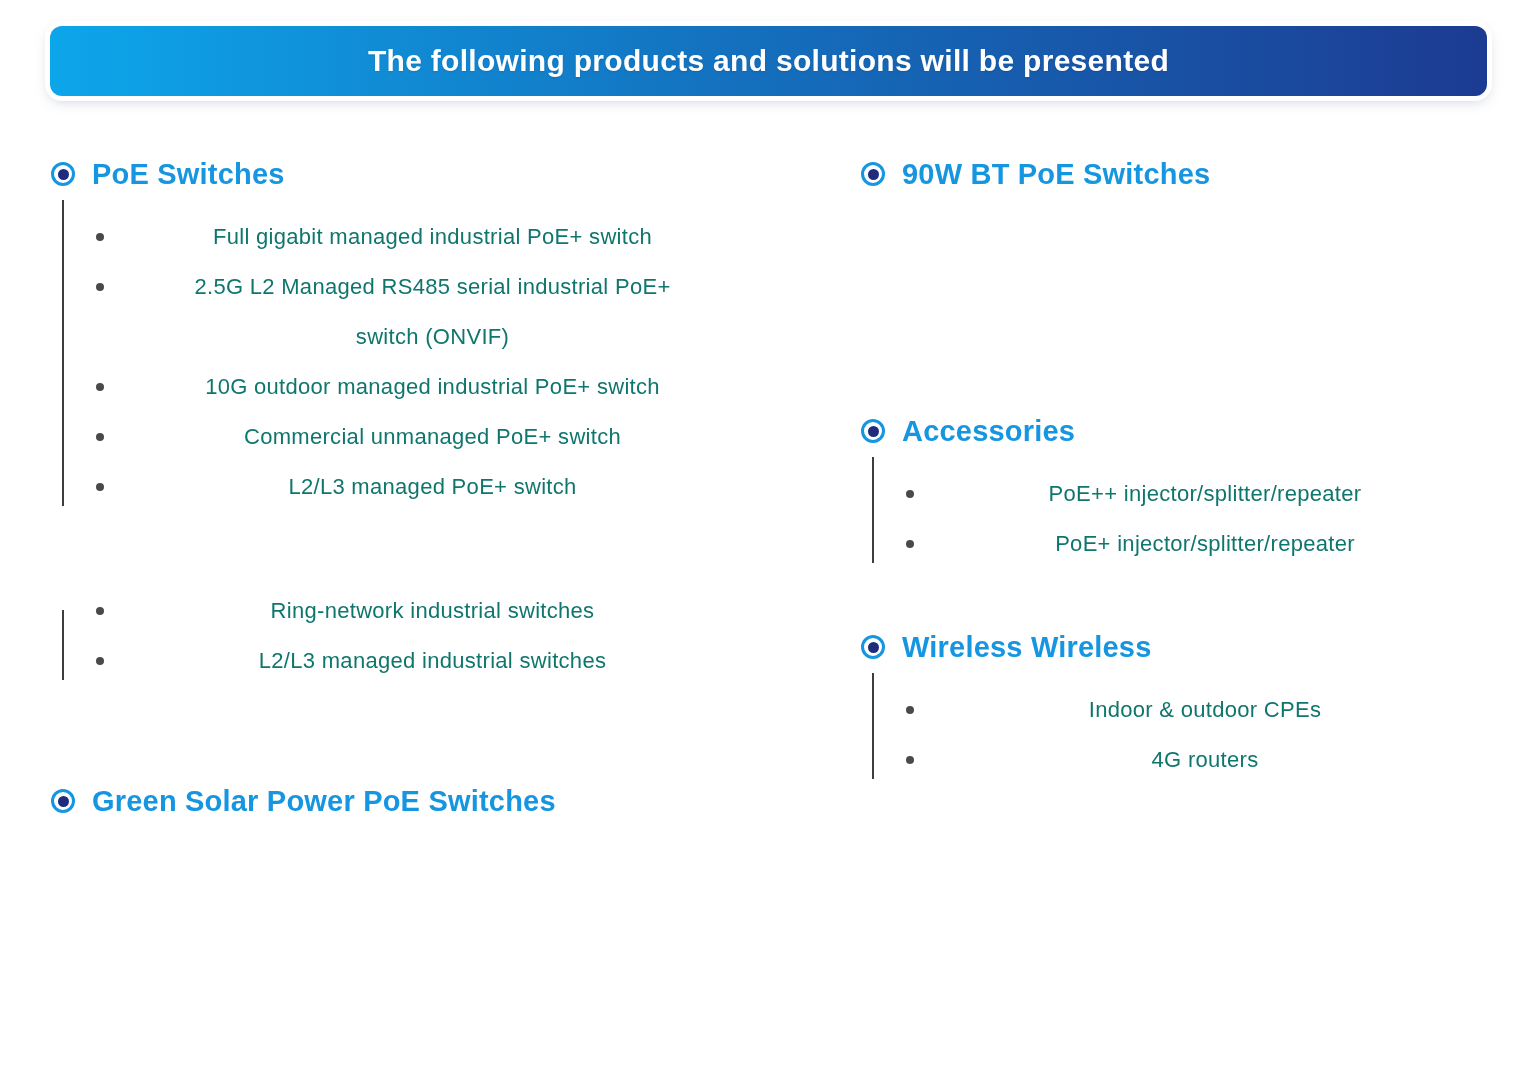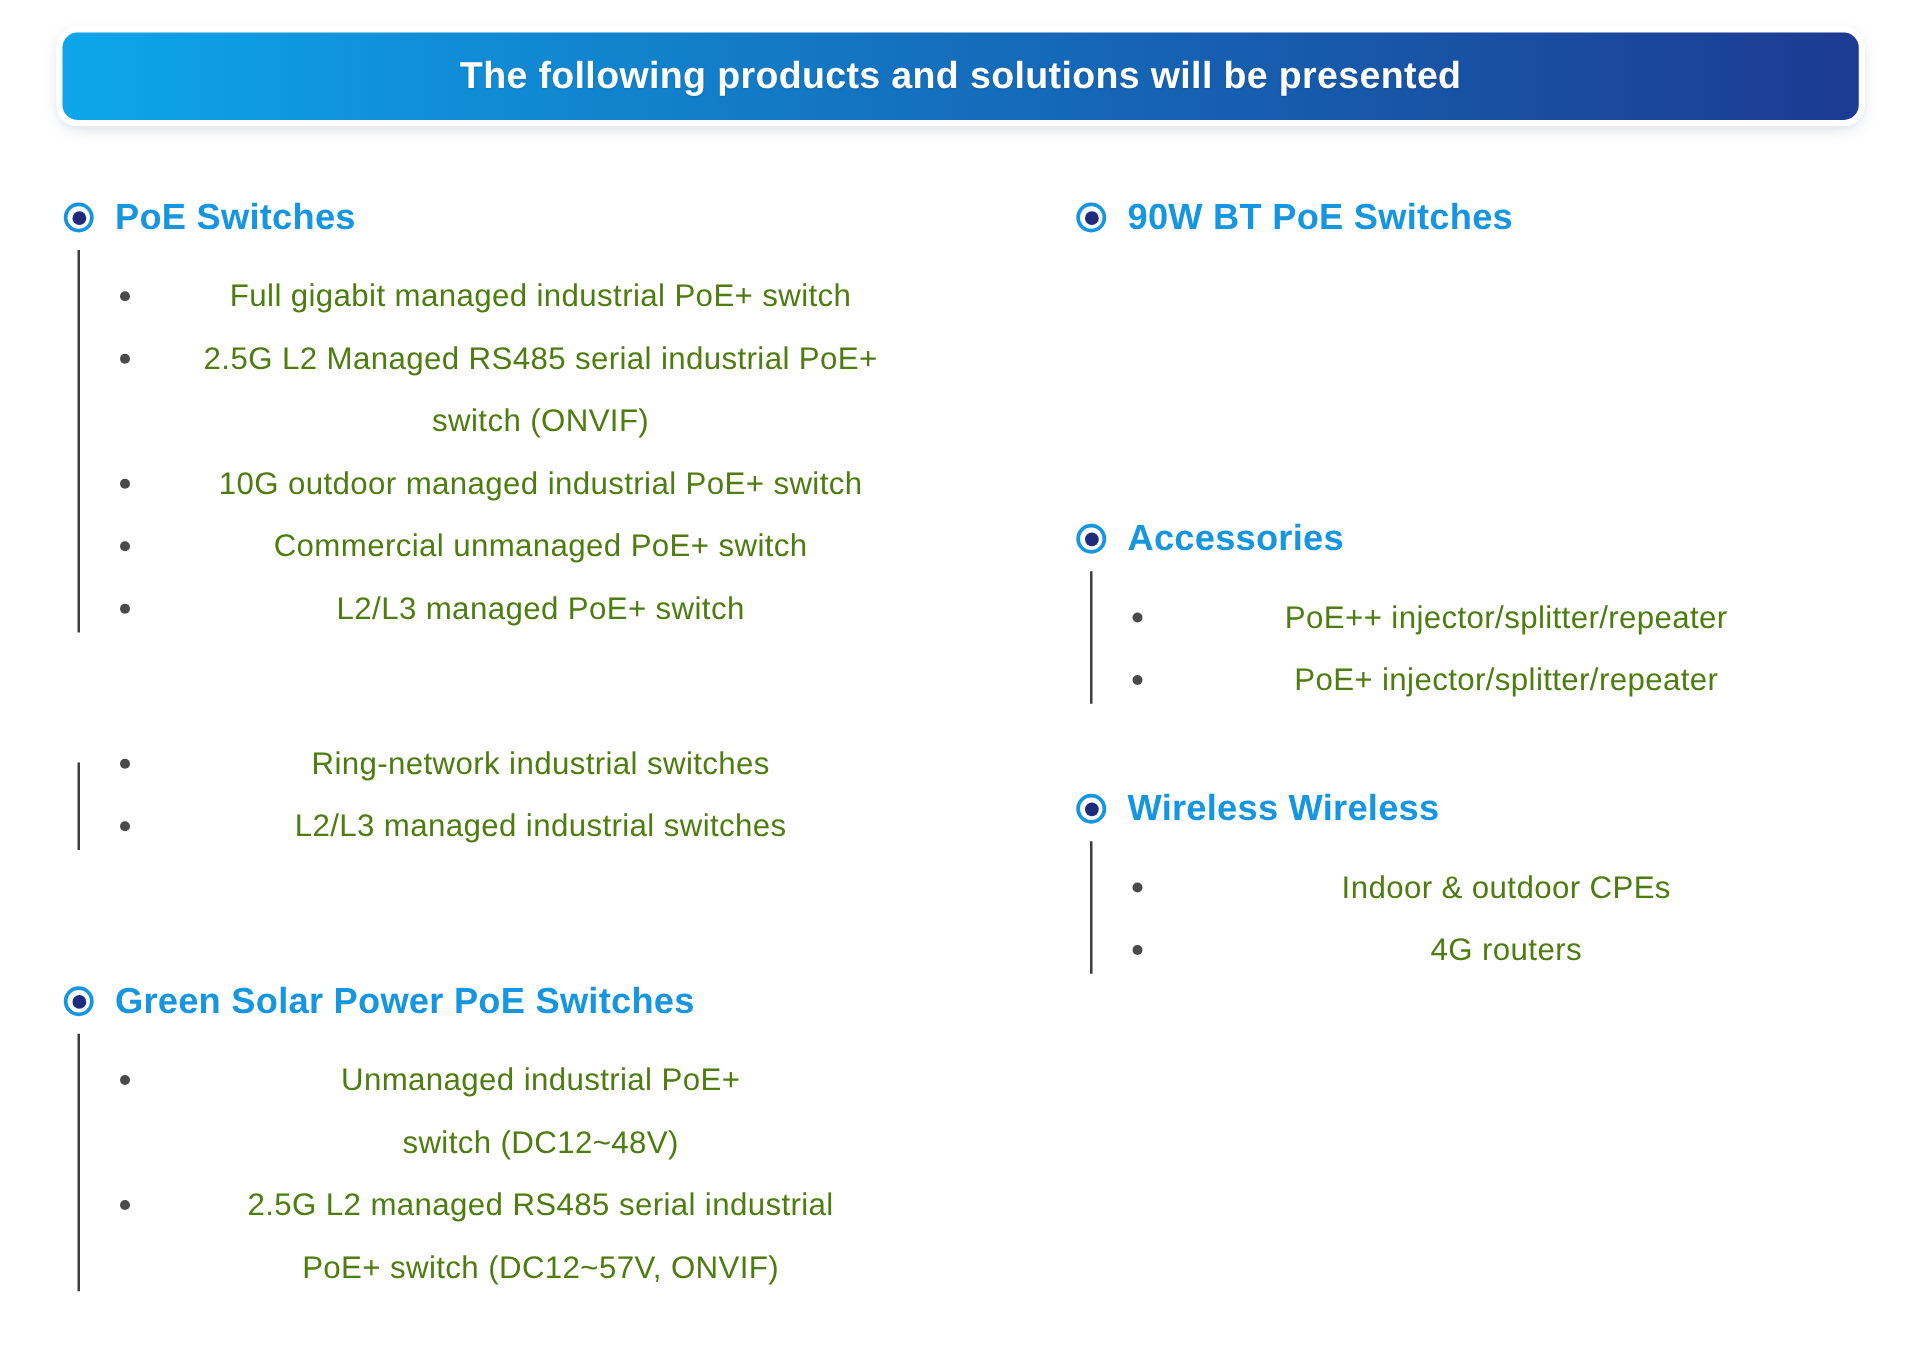--- a/index.html
+++ b/index.html
@@ -85,24 +85,24 @@
     white-space: nowrap;
   }
   .sec-list {
     list-style: none;
     margin: 20px 0 0 0;
     padding: 0 0 0 45px;
   }
   .sec-list li {
     position: relative;
     padding-left: 18px;
-    font-size: 25px;
+    font-size: 22px;
     line-height: 50px;
     letter-spacing: 0.3px;
-    color: #4d7c0f;
+    color: #0f766e;
     white-space: pre-line;
   }
   .sec-list li::before {
     content: "";
     position: absolute;
     left: 0;
     top: 21px;
     width: 8px;
     height: 8px;
     border-radius: 50%;
@@ -147,26 +147,20 @@
     </section>
 
     <section class="sec" style="top:769px">
       <div class="sec-rail"></div>
       <div class="sec-head">
         <span class="marker">
             <span class="marker-dot"></span>
           </span>
         <h2 class="sec-title">Green Solar Power PoE Switches</h2>
       </div>
-      <ul class="sec-list">
-        <li>Unmanaged industrial PoE+
-switch (DC12~48V)</li>
-        <li>2.5G L2 managed RS485 serial industrial
-PoE+ switch (DC12~57V, ONVIF)</li>
-      </ul>
     </section>
 
   </div>
 
   <div class="col col-right">
 
     <section class="sec" style="top:142px">
       <div class="sec-rail"></div>
       <div class="sec-head">
         <span class="marker">

